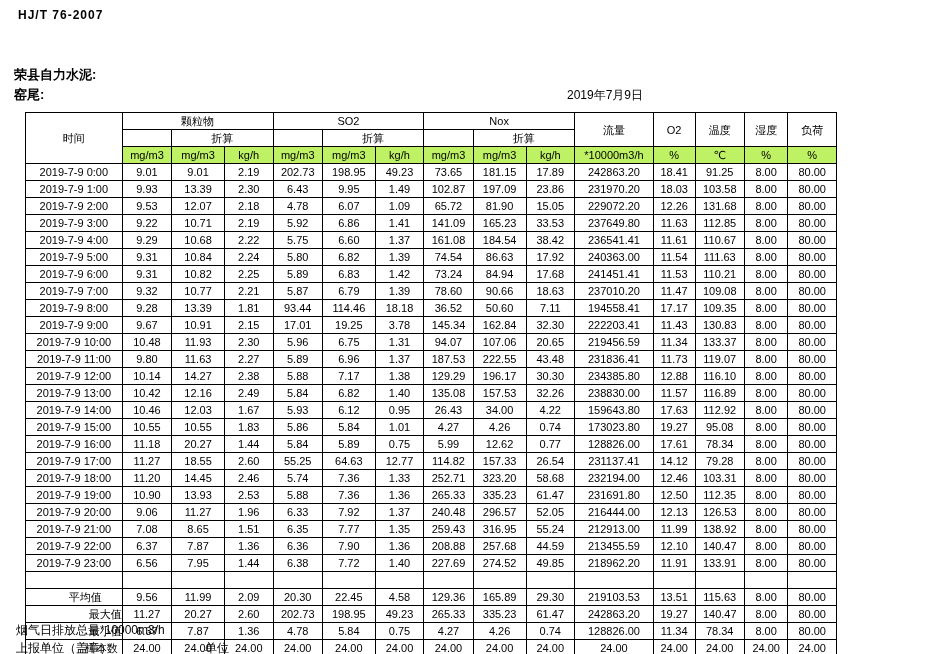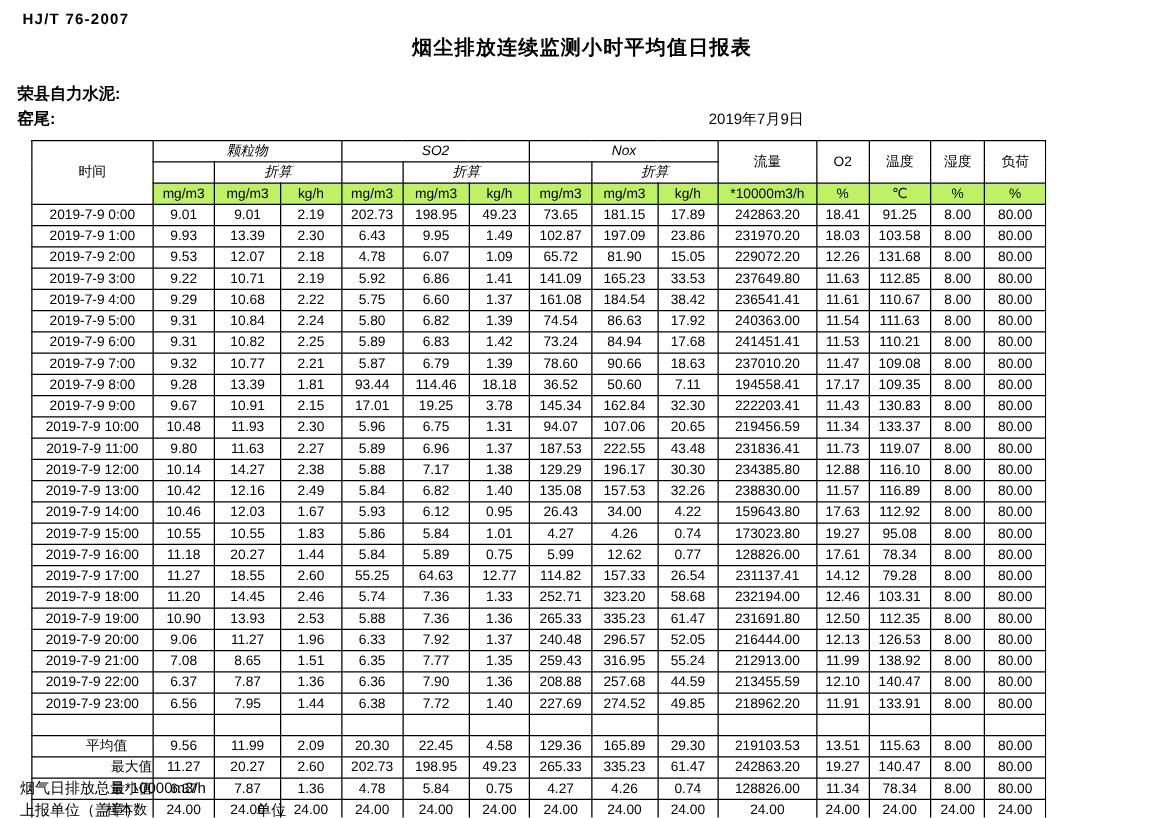--- a/index.html
+++ b/index.html
@@ -5,21 +5,21 @@
   html,body{margin:0;padding:0;background:#ffffff;}
   body{width:931px;height:654px;font-family:"Liberation Sans","DejaVu Sans",sans-serif;color:#000;}
   .page{position:relative;width:837px;height:654px;overflow:hidden;}
   .std-code{position:absolute;left:18px;top:8px;font-size:12px;font-weight:bold;letter-spacing:1px;}
   .doc-title{position:absolute;left:0;top:28px;width:931px;text-align:center;font-size:16px;font-weight:bold;letter-spacing:1px;}
   .company{position:absolute;left:14px;top:66px;font-size:13px;font-weight:bold;}
   .outlet{position:absolute;left:14px;top:86px;font-size:13px;font-weight:bold;}
   .rdate{position:absolute;left:567px;top:87px;font-size:12px;}
   table.main{position:absolute;left:25px;top:112px;border-collapse:collapse;table-layout:fixed;}
   table.main td,table.main th{border:1px solid #000;font-size:11px;text-align:center;padding:0;height:16px;line-height:16px;font-weight:normal;}
-  .hdr-group{font-style:italic;font-size:11px;}
+  .hdr-group{font-size:11px;}
   .unit{font-size:10px;}
   .green td{background:#bef264;}
   .timecol{width:108px;}
   .c1{width:52px;}
   .c2{width:56px;}
   .c3{width:52px;}
   .flow{width:82px;}
   .o2{width:44px;}
   .temp{width:52px;}
   .hum{width:46px;}
@@ -29,21 +29,20 @@
   .note1{position:absolute;left:16px;top:622px;font-size:12px;}
   .note2{position:absolute;left:16px;top:640px;font-size:12px;}
   .note3{position:absolute;left:205px;top:640px;font-size:12px;}
 </style>
 </head>
 <body>
 
 <div class="page">
 
   <div class="std-code">HJ/T 76-2007</div>
-  <div class="doc-title">烟尘排放连续监测小时平均值日报表</div>
   <div class="company">荣县自力水泥:</div>
   <div class="outlet">窑尾:</div>
   <div class="rdate">2019年7月9日</div>
 
   <table class="main">
     <colgroup>
       <col class="timecol">
         <col class="c1">
         <col class="c2">
         <col class="c3">

